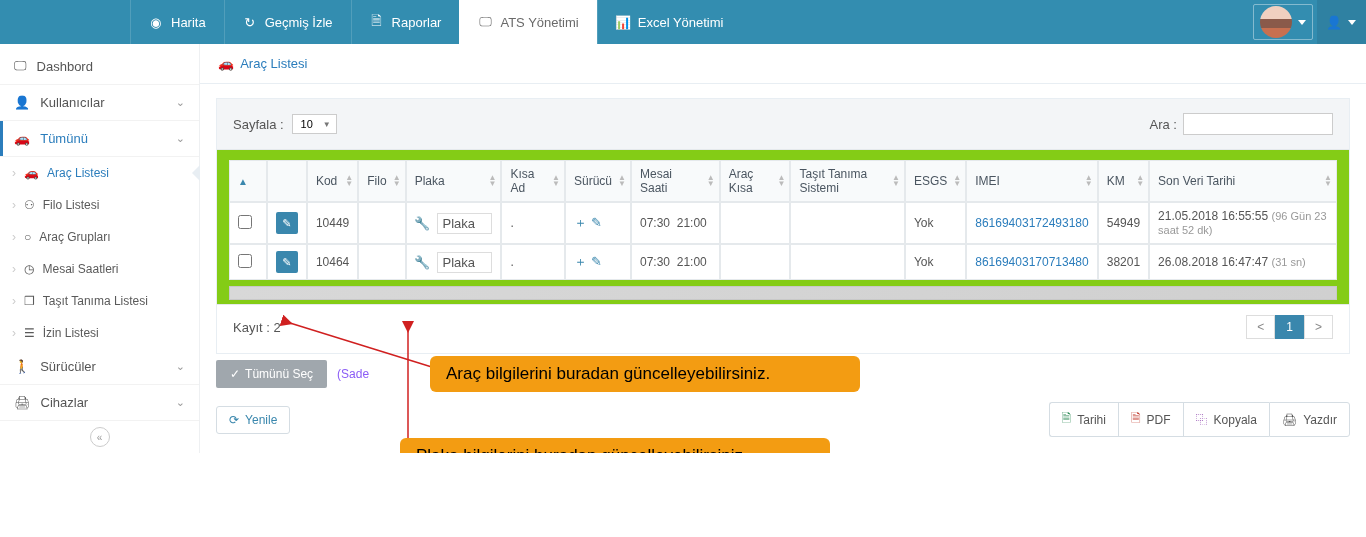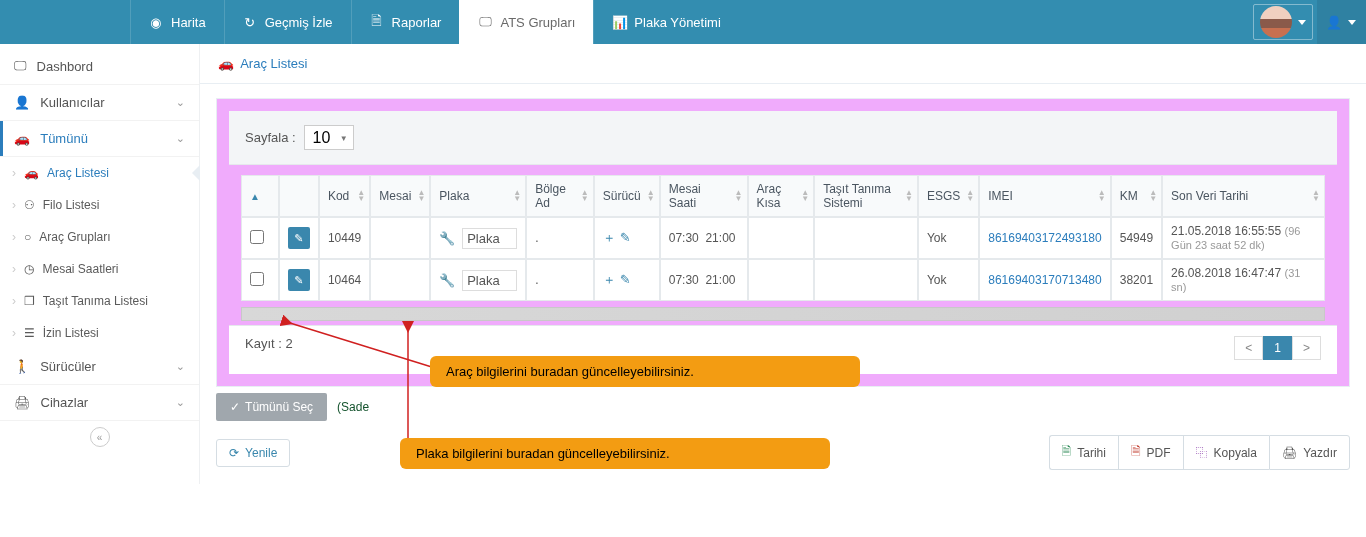--- a/index.html
+++ b/index.html
@@ -22,61 +22,61 @@
 .side-sub { padding-left: 2px; }
 .sub-item { display: flex; align-items: center; padding: 9px 14px 9px 22px; color: #5a5a5a; cursor: pointer; gap: 8px; font-size: 12px; position: relative; }
 .sub-item::before { content: "›"; position: absolute; left: 10px; color: #ccc; font-size: 12px; }
 .sub-item.active { color: #2b7dbc; }
 .sub-item.active::after { content: ""; position: absolute; right: -1px; top: 50%; transform: translateY(-50%); width: 0; height: 0; border-top: 8px solid transparent; border-bottom: 8px solid transparent; border-right: 8px solid #e8eef3; }
 .collapse-btn { display: flex; justify-content: center; padding: 6px; }
 .collapse-circle { width: 20px; height: 20px; border: 1px solid #ccc; border-radius: 50%; display: flex; align-items: center; justify-content: center; color: #999; font-size: 10px; cursor: pointer; }
 .main { flex: 1; background: #fff; }
 .breadcrumb { padding: 12px 18px; color: #2b7dbc; border-bottom: 1px solid #e8eef3; display: flex; align-items: center; gap: 6px; font-size: 13px; }
 .content { padding: 14px 16px; }
-.panel { border: 1px solid #e8eef3; background: #f0abfc; padding: 12px; }
+.panel { border: 1px solid #e8eef3; background: #84cc16; padding: 0; }
 .grey-row { background: #f3f5f7; padding: 14px 16px; display: flex; align-items: center; border-bottom: 1px solid #e5e9ec; }
 .grey-row .label { margin-right: 8px; color: #555; }
-.select { border: 1px solid #ccc; padding: 3px 22px 3px 8px; background: #fff; position: relative; font-size: 16px; appearance: none; }
+.select { border: 1px solid #ccc; padding: 3px 22px 3px 8px; background: #fff; position: relative; font-size: 11px; appearance: none; }
 .select-wrap { position: relative; display: inline-block; }
 .select-wrap::after { content: "▼"; position: absolute; right: 6px; top: 50%; transform: translateY(-50%); font-size: 8px; color: #777; pointer-events: none; }
 .search-box { margin-left: auto; display: flex; align-items: center; gap: 6px; }
 .search-box input { border: 1px solid #ccc; padding: 3px 6px; width: 150px; font-size: 12px; }
 .table-wrap { padding: 10px 12px 6px; overflow-x: auto; }
 table.data { width: 100%; border-collapse: separate; border-spacing: 0; font-size: 12px; }
 table.data th, table.data td { border: 1px solid #e5e9ec; padding: 6px 8px; text-align: left; background: #fff; vertical-align: middle; }
 table.data th { background: #f8fafb; color: #4a5560; font-weight: 500; position: relative; padding-right: 18px; }
 .sort-icons { position: absolute; right: 4px; top: 50%; transform: translateY(-50%); display: flex; flex-direction: column; line-height: 6px; font-size: 8px; color: #bbb; }
 .chk { width: 14px; height: 14px; }
 .btn-edit { width: 22px; height: 22px; background: #3a87ad; display: inline-flex; align-items: center; justify-content: center; border-radius: 2px; color: #fff; font-size: 11px; cursor: pointer; }
 .wrench { color: #3a87ad; font-size: 13px; }
 .plaka-input { border: 1px solid #ddd; font-size: 13px; padding: 2px 4px; width: 55px; display: inline-block;}
 .plus-ico { color: #3a87ad; font-size: 13px; cursor: pointer; }
 .edit-ico2 { color: #3a87ad; font-size: 13px; cursor: pointer; margin-left: 4px; }
 .imei-link { color: #2b7dbc; text-decoration: none; }
 .muted { color: #999; font-size: 11px; }
 .scroll-hint { height: 14px; background: linear-gradient(90deg, #d8d8d8 0%, #d0d0d0 100%); margin: 0 12px 4px; border: 1px solid #c8c8c8; }
-.footer-row { padding: 10px 16px 14px; display: flex; border-top: 1px solid #e5e9ec; background: #fff; }
+.footer-row { padding: 10px 16px 14px; display: flex; align-items: center; border-top: 1px solid #e5e9ec; background: #fff; }
 .footer-row .rec { color: #555; }
 .pager { margin-left: auto; display: flex; gap: 0; }
 .pager button { border: 1px solid #ddd; background: #fff; padding: 4px 10px; color: #888; cursor: pointer; font-size: 12px; }
 .pager button.active { background: #3a87ad; color: #fff; border-color: #3a87ad; }
 .below-row { display: flex; align-items: center; padding: 6px 0 0 0; gap: 10px; position: relative; }
 .btn-grey { background: #a0a7ad; color: #fff; border: none; padding: 7px 14px; cursor: pointer; font-size: 12px; display: flex; align-items: center; gap: 5px; border-radius: 2px; }
-.note-text { color: #14532d; font-size: 12px; }
+.note-text { color: #8b5cf6; font-size: 12px; }
 .refresh-row { padding: 14px 0 0; display: flex; align-items: center; }
 .btn-outline { border: 1px solid #d5dde3; background: #fff; padding: 6px 12px; color: #3a87ad; cursor: pointer; font-size: 12px; display: flex; align-items: center; gap: 6px; border-radius: 3px; }
 .export-group { margin-left: auto; display: flex; }
 .export-group .btn-outline { border-radius: 0; border-right: none; color: #555; }
 .export-group .btn-outline:first-child { border-top-left-radius: 3px; border-bottom-left-radius: 3px; }
 .export-group .btn-outline:last-child { border-top-right-radius: 3px; border-bottom-right-radius: 3px; border-right: 1px solid #d5dde3; }
 .ic-excel { color: #2e8b57; }
 .ic-pdf { color: #c0392b; }
 .ic-copy { color: #8e44ad; }
 .ic-print { color: #555; }
-.callout { position: absolute; background: #f39c12; color: #000; padding: 8px 16px; border-radius: 6px; font-size: 13px; z-index: 50; }
+.callout { position: absolute; background: #f39c12; color: #000; padding: 8px 16px; border-radius: 6px; font-size: 17px; z-index: 50; }
 .callout.c1 { left: 430px; top: 356px; width: 430px; }
 .callout.c2 { left: 400px; top: 438px; width: 430px; }
 .callout.c3 { left: 435px; top: 496px; width: 540px; }
 svg.arrow { position: absolute; z-index: 49; overflow: visible; }
 .rel-anchor { position: relative; }
 .ico { display:inline-block; width:14px; text-align:center; }
 </style>
 </head>
 <body>
 
@@ -90,25 +90,25 @@
   <div class="topbar-item">
         <span class="ico">↻</span>
         <span>Geçmiş İzle</span>
       </div>
   <div class="topbar-item">
         <span class="ico">🗎</span>
         <span>Raporlar</span>
       </div>
   <div class="topbar-item active">
         <span class="ico">🖵</span>
-        <span>ATS Grupları</span>
+        <span>ATS Yönetimi</span>
       </div>
   <div class="topbar-item">
         <span class="ico">📊</span>
-        <span>Plaka Yönetimi</span>
+        <span>Excel Yönetimi</span>
       </div>
   <div class="topbar-right">
     <div class="avatar-box">
       <div class="avatar-img"></div>
       <div class="caret-down"></div>
     </div>
     <div class="user-ico-box">
       <span style="color:#fff;">👤</span>
       <div class="caret-down"></div>
     </div>
@@ -180,41 +180,45 @@
 
     <div class="content">
       <div class="panel">
         <div class="grey-row">
           <span class="label">Sayfala :</span>
           <span class="select-wrap">
             <select class="select">
               <option>10</option>
             </select>
           </span>
+          <div class="search-box">
+            <span>Ara :</span>
+            <input type="text" value="" style="">
+          </div>
         </div>
 
         <div class="table-wrap">
           <table class="data">
             <thead>
               <tr>
                 <th style="width:28px;"><span style="color:#3a87ad;font-size:10px;">▲</span></th>
                 <th style="width:34px;"></th>
                 <th><span>Kod</span><span class="sort-icons">
                         <span class="up">▲</span>
                         <span>▼</span>
                       </span></th>
-                <th><span>Mesai</span><span class="sort-icons">
+                <th><span>Filo</span><span class="sort-icons">
                         <span class="up">▲</span>
                         <span>▼</span>
                       </span></th>
                 <th><span>Plaka</span><span class="sort-icons">
                         <span class="up">▲</span>
                         <span>▼</span>
                       </span></th>
-                <th><span>Bölge Ad</span><span class="sort-icons">
+                <th><span>Kısa Ad</span><span class="sort-icons">
                         <span class="up">▲</span>
                         <span>▼</span>
                       </span></th>
                 <th><span>Sürücü</span><span class="sort-icons">
                         <span class="up">▲</span>
                         <span>▼</span>
                       </span></th>
                 <th><span>Mesai Saati</span><span class="sort-icons">
                         <span class="up">▲</span>
                         <span>▼</span>

